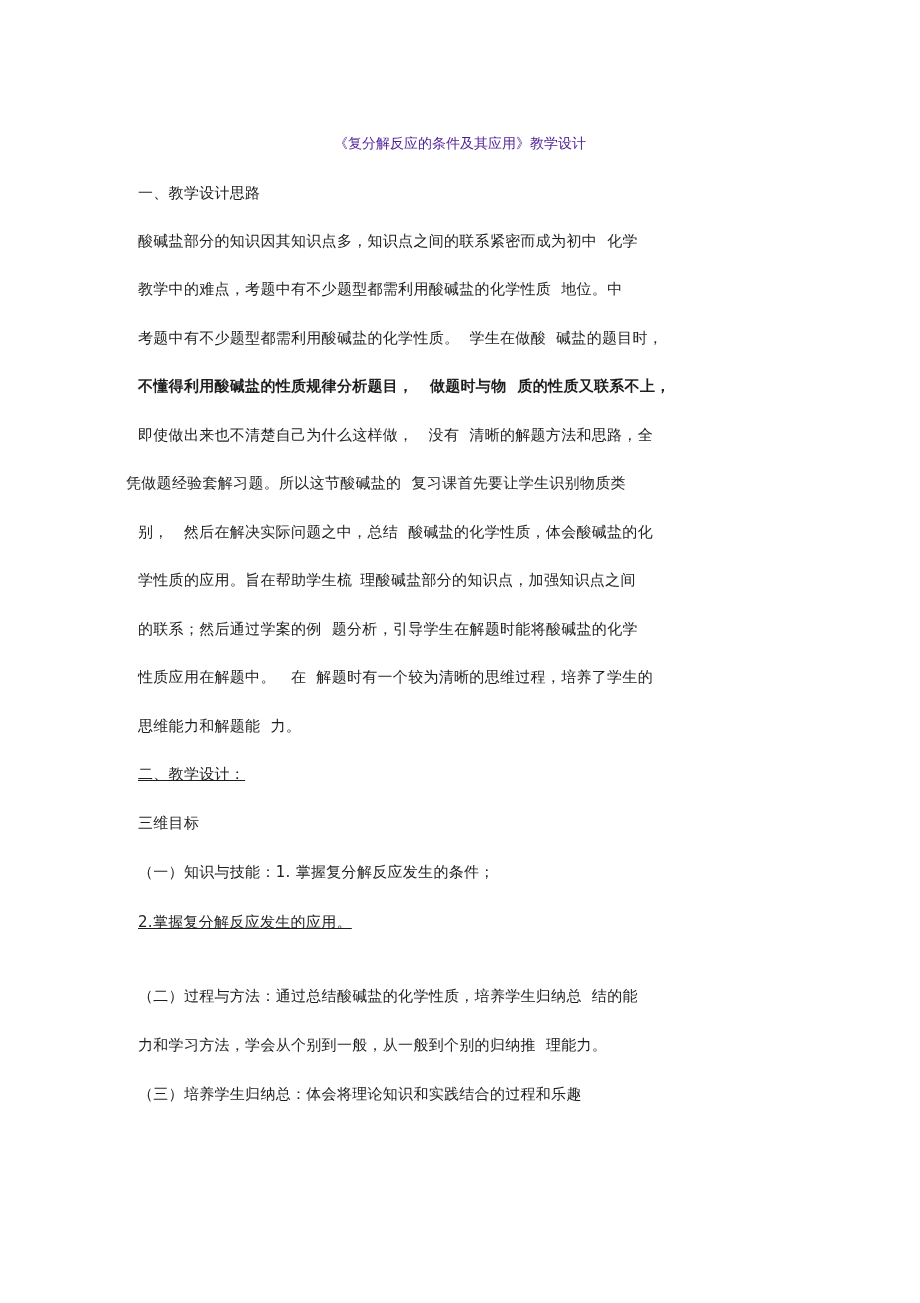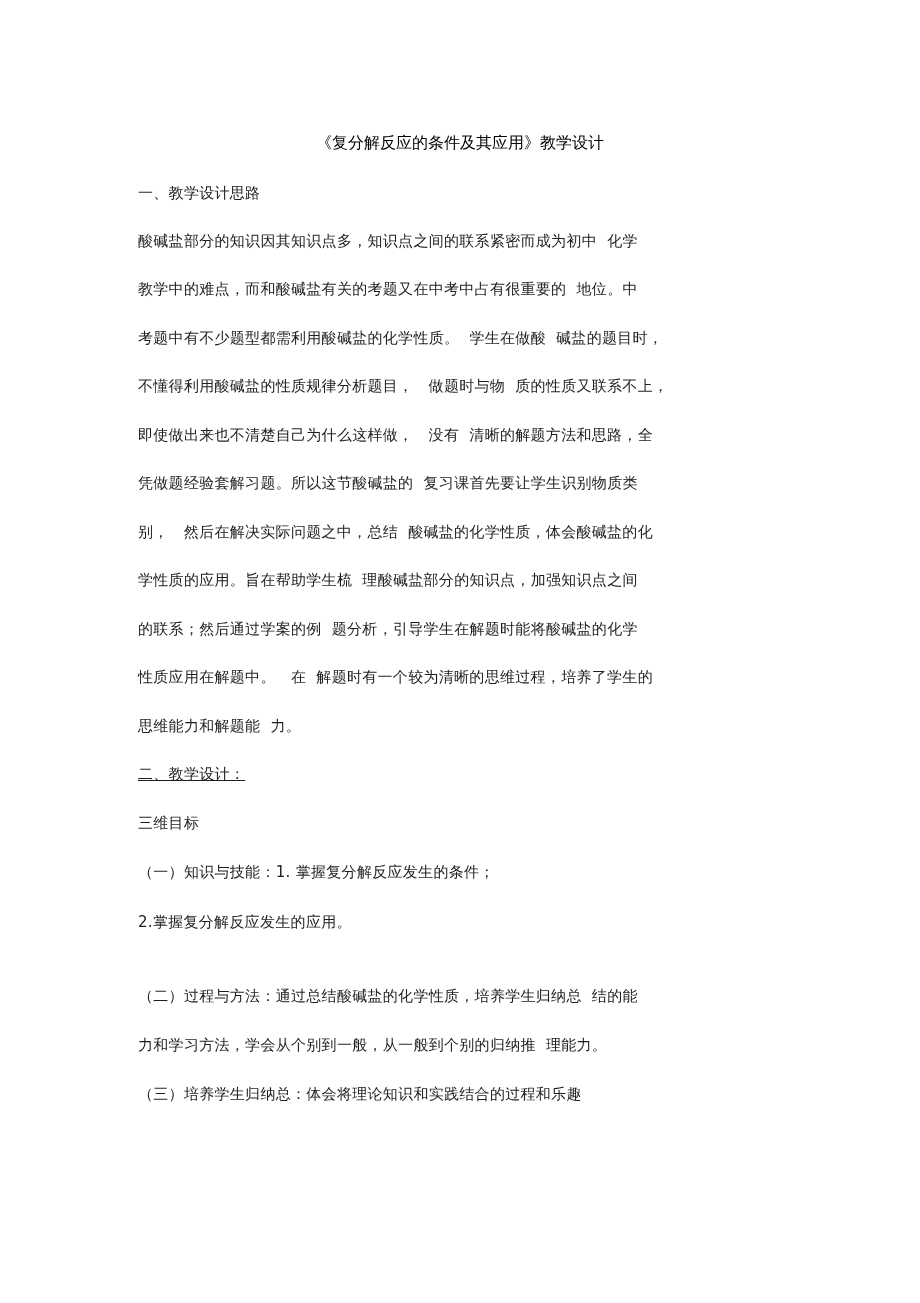--- a/index.html
+++ b/index.html
@@ -29,56 +29,56 @@
       font-size: 15px;
       line-height: 24px;
       letter-spacing: 0.3px;
       color: #1e1e1e;
     }
     .title {
       position: absolute;
       left: 0;
       width: 920px;
       text-align: center;
-      font-size: 16px;
+      font-size: 14px;
       line-height: 24px;
-      color: #000000;
+      color: #4c1d95;
       white-space: pre;
     }
   </style>
 </head>
 <body>
 
 <div class="page">
 
   <div class="title" style="top:131px;">《复分解反应的条件及其应用》教学设计</div>
 
   <div class="line" style="left:138px; top:181px;">一、教学设计思路</div>
 
   <div>
     <div class="line" style="left:138px; top:229px;">酸碱盐部分的知识因其知识点多，知识点之间的联系紧密而成为初中  化学</div>
-    <div class="line" style="left:138px; top:277px;">教学中的难点，而和酸碱盐有关的考题又在中考中占有很重要的  地位。中</div>
+    <div class="line" style="left:138px; top:277px;">教学中的难点，考题中有不少题型都需利用酸碱盐的化学性质  地位。中</div>
     <div class="line" style="left:138px; top:326px;">考题中有不少题型都需利用酸碱盐的化学性质。  学生在做酸  碱盐的题目时，</div>
-    <div class="line" style="left:138px; top:374px;">不懂得利用酸碱盐的性质规律分析题目，   做题时与物  质的性质又联系不上，</div>
+    <div class="line" style="left:138px; top:374px;font-weight:bold;">不懂得利用酸碱盐的性质规律分析题目，   做题时与物  质的性质又联系不上，</div>
     <div class="line" style="left:138px; top:423px;">即使做出来也不清楚自己为什么这样做，   没有  清晰的解题方法和思路，全</div>
-    <div class="line" style="left:138px; top:471px;">凭做题经验套解习题。所以这节酸碱盐的  复习课首先要让学生识别物质类</div>
+    <div class="line" style="left:126px; top:471px;">凭做题经验套解习题。所以这节酸碱盐的  复习课首先要让学生识别物质类</div>
     <div class="line" style="left:138px; top:520px;text-align:right;">别，   然后在解决实际问题之中，总结  酸碱盐的化学性质，体会酸碱盐的化</div>
-    <div class="line" style="left:138px; top:568px;">学性质的应用。旨在帮助学生梳  理酸碱盐部分的知识点，加强知识点之间</div>
+    <div class="line" style="left:138px; top:568px;font-family:Liberation Serif, serif;">学性质的应用。旨在帮助学生梳  理酸碱盐部分的知识点，加强知识点之间</div>
     <div class="line" style="left:138px; top:617px;">的联系；然后通过学案的例  题分析，引导学生在解题时能将酸碱盐的化学</div>
     <div class="line" style="left:138px; top:665px;text-align:right;">性质应用在解题中。   在  解题时有一个较为清晰的思维过程，培养了学生的</div>
     <div class="line" style="left:138px; top:714px;">思维能力和解题能  力。</div>
   </div>
 
   <div class="line" style="left:138px; top:762px;text-decoration:underline;">二、教学设计：</div>
 
   <div class="line" style="left:138px; top:811px;">三维目标</div>
 
   <div>
     <div class="line" style="left:138px; top:860px;">（一）知识与技能：1. 掌握复分解反应发生的条件；</div>
-    <div class="line" style="left:138px; top:910px;">2.掌握复分解反应发生的应用。</div>
+    <div class="line" style="left:138px; top:910px;text-decoration:underline;">2.掌握复分解反应发生的应用。</div>
   </div>
 
   <div>
     <div class="line" style="left:138px; top:984px;">（二）过程与方法：通过总结酸碱盐的化学性质，培养学生归纳总  结的能</div>
     <div class="line" style="left:138px; top:1033px;">力和学习方法，学会从个别到一般，从一般到个别的归纳推  理能力。</div>
   </div>
 
   <div>
     <div class="line" style="left:138px; top:1082px;">（三）培养学生归纳总：体会将理论知识和实践结合的过程和乐趣</div>
   </div>

